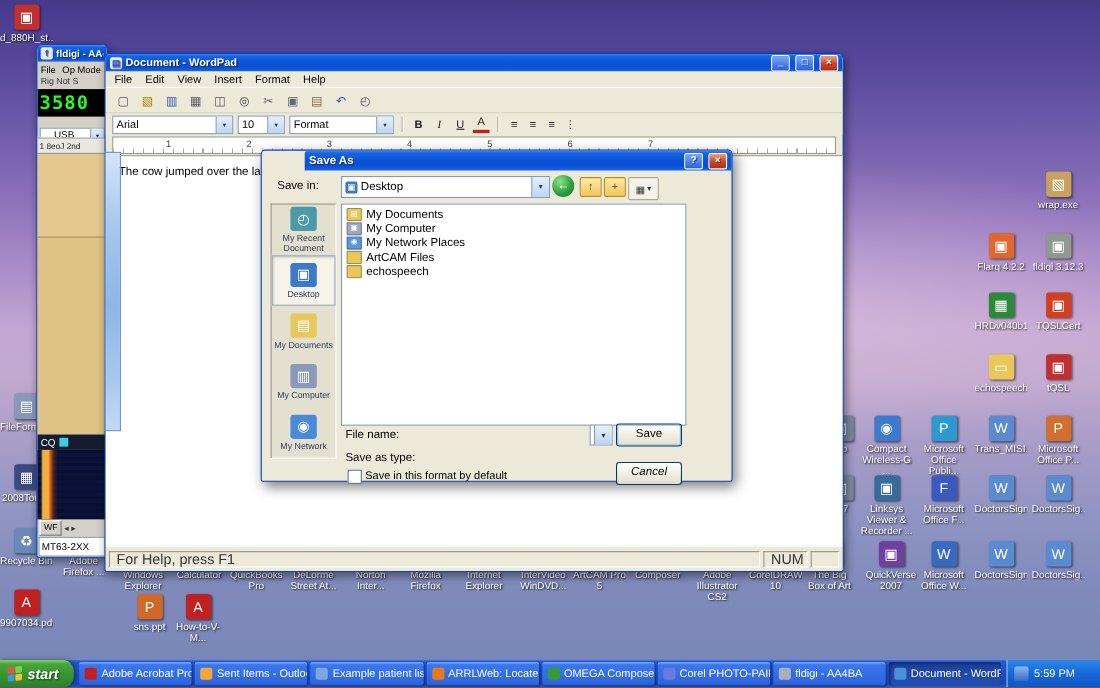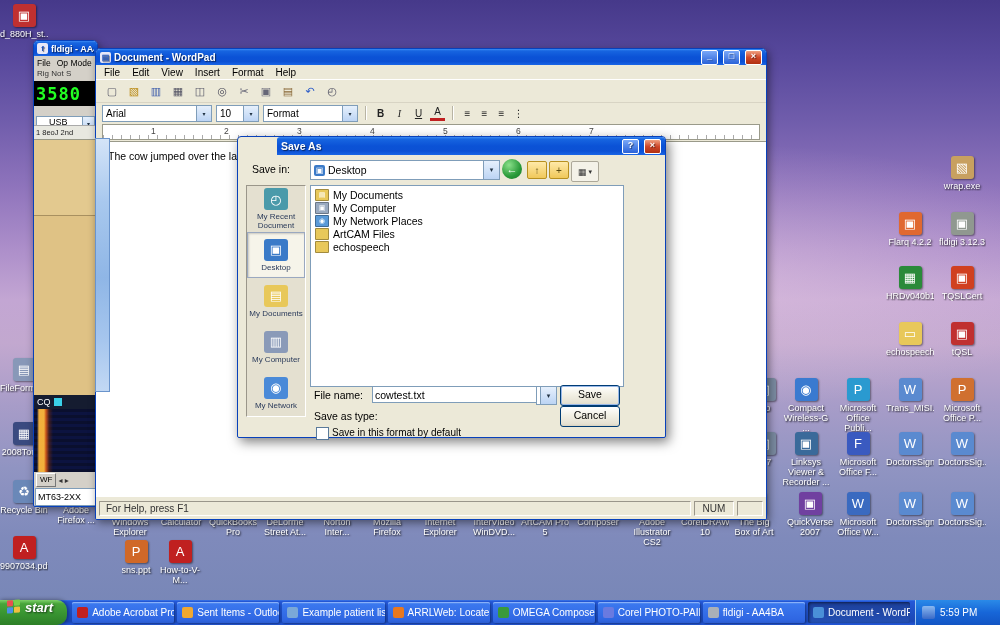--- a/index.html
+++ b/index.html
@@ -69,21 +69,21 @@
   .combo .arr{margin-left:auto;width:14px;height:100%;background:linear-gradient(#e6f0fc,#bcd4f4);
     border-left:1px solid #7f9db9;display:flex;align-items:center;justify-content:center;font-size:6px;color:#234;}
   .fbtn{width:15px;height:15px;display:flex;align-items:center;justify-content:center;font-size:10px;color:#222;}
   .sep{width:1px;height:14px;background:#b8b4a4;box-shadow:1px 0 0 #fff;margin:0 3px;flex:none;}
   .ruler{height:14px;margin:1px 6px;background:#fff;border:1px solid #9a9a8a;position:relative;
     background-image:repeating-linear-gradient(90deg,#aaa 0 1px,transparent 1px 9px);
     background-size:100% 4px;background-position:0 100%;background-repeat:no-repeat;}
   .ruler .rnum{position:absolute;top:1px;font-size:8.5px;color:#444;}
   .doc{flex:1;background:#fff;border-top:1px solid #9a9a8a;padding:8px 12px;font-size:10.5px;color:#000;}
   .statusbar{height:18px;display:flex;gap:3px;align-items:center;padding:2px 3px;background:#ece9d8;border-top:1px solid #fff;}
-  .sbox{border:1px solid;border-color:#9a968a #fff #fff #9a968a;font-size:10px;color:#333;
+  .sbox{border:1px solid;border-color:#9a968a #fff #fff #9a968a;font-size:13px;color:#333;
     padding:0 6px;height:13px;line-height:13px;}
   .sbox.grow{flex:1;}
   
   .strip{position:absolute;left:95px;top:138px;width:13px;height:252px;z-index:4;
     background:linear-gradient(180deg,#d4e4f8 0%,#a8c8ee 25%,#8fb6e6 55%,#a6c6ee 80%,#c2d8f4 100%);
     border:1px solid #6a94cc;}
   
   .dialog{position:absolute;left:237px;top:136px;width:388px;height:300px;z-index:5;
     background:#ece9d8;border:1px solid #0841bb;border-radius:4px 4px 2px 2px;
     box-shadow:3px 4px 12px rgba(0,0,0,.5);padding-left:39px;}
@@ -117,21 +117,21 @@
   .d-input{position:absolute;background:#fff;border:1px solid #7f9db9;font-size:10.5px;
     font-family:"Liberation Sans",sans-serif;padding:0 2px;color:#000;}
   .btn{position:absolute;height:19px;font-size:10.5px;color:#000;text-align:center;line-height:17px;
     border:1px solid #003c74;border-radius:3px;
     background:linear-gradient(180deg,#fff,#f2f0e4 45%,#e5e1d2 90%,#d8d2bf);}
   .btn.default{box-shadow:inset 0 0 0 1px #98b8e8;}
   .cb{position:absolute;width:11px;height:11px;background:#fff;border:1px solid #5a7a9a;}
   
   .taskbar{position:absolute;left:0;top:600px;width:1000px;height:25px;z-index:50;display:flex;align-items:center;
     background:linear-gradient(180deg,#3a77e8 0%,#2458d8 6%,#1e4fc4 45%,#1a46b4 85%,#2458d8 100%);}
-  .start{height:25px;flex:none;border-radius:0 10px 10px 0;display:flex;align-items:flex-start;gap:5px;
+  .start{height:25px;flex:none;border-radius:0 10px 10px 0;display:flex;align-items:center;gap:5px;
     padding:0 14px 0 7px;color:#fff;font-weight:bold;font-style:italic;font-size:13px;
     text-shadow:1px 1px 2px rgba(0,0,0,.6);box-shadow:1px 0 4px rgba(0,0,0,.45);
     background:linear-gradient(180deg,#7fd16a 0%,#48a53a 15%,#389431 55%,#2d7f27 100%);}
   .flag{width:13px;height:13px;display:grid;grid-template-columns:1fr 1fr;gap:1px;transform:skewY(-6deg);flex:none;}
   .flag i{border-radius:1px;}
   .tasks{flex:1;display:flex;gap:3px;align-items:center;padding:0 5px;height:21px;min-width:0;}
   .task{flex:1;max-width:122px;min-width:0;height:21px;border-radius:2px;display:flex;align-items:center;gap:4px;
     padding:0 5px;color:#fff;font-size:10px;white-space:nowrap;overflow:hidden;
     background:linear-gradient(180deg,#639af5 0%,#3a77ee 12%,#2f66e2 85%,#2b5cd0 100%);
     box-shadow:inset 0 1px 0 #88b0f8,1px 1px 2px rgba(0,0,0,.3);}
@@ -579,28 +579,27 @@
           <span class="fic" style="background: rgb(232, 200, 90);"></span>
           <span>ArtCAM Files</span>
         </div>
         <div class="fi">
           <span class="fic" style="background: rgb(232, 200, 90);"></span>
           <span>echospeech</span>
         </div>
       </div>
 
     <span class="d-abs" style="left:76px;top:252px;">File name:</span>
-    <input class="d-input" style="left: 134px; top: 249px; width: 162px; height: 15px;" value="cowtest.txt">
     <span class="d-combo" style="left:298px;top:249px;width:16px;height:17px;">
       <span class="arr" style="width:15px;">▾</span>
     </span>
     <span class="btn default" style="left:322px;top:248px;width:58px;">Save</span>
 
     <span class="d-abs" style="left:76px;top:273px;">Save as type:</span>
-    <span class="btn" style="left:322px;top:269px;width:58px;">Cancel</span>
+    <span class="btn" style="left:322px;top:283px;width:58px;font-style:italic;">Cancel</span>
 
     <span class="cb" style="left:78px;top:290px;"></span>
     <span class="d-abs" style="left:94px;top:290px;font-size:10px;">Save in this format by default</span>
   </div>
 
   <div class="taskbar">
     <div class="start">
       <span class="flag">
         <i style="background:#e85050;"></i>
           <i style="background:#7ad04a;"></i>

